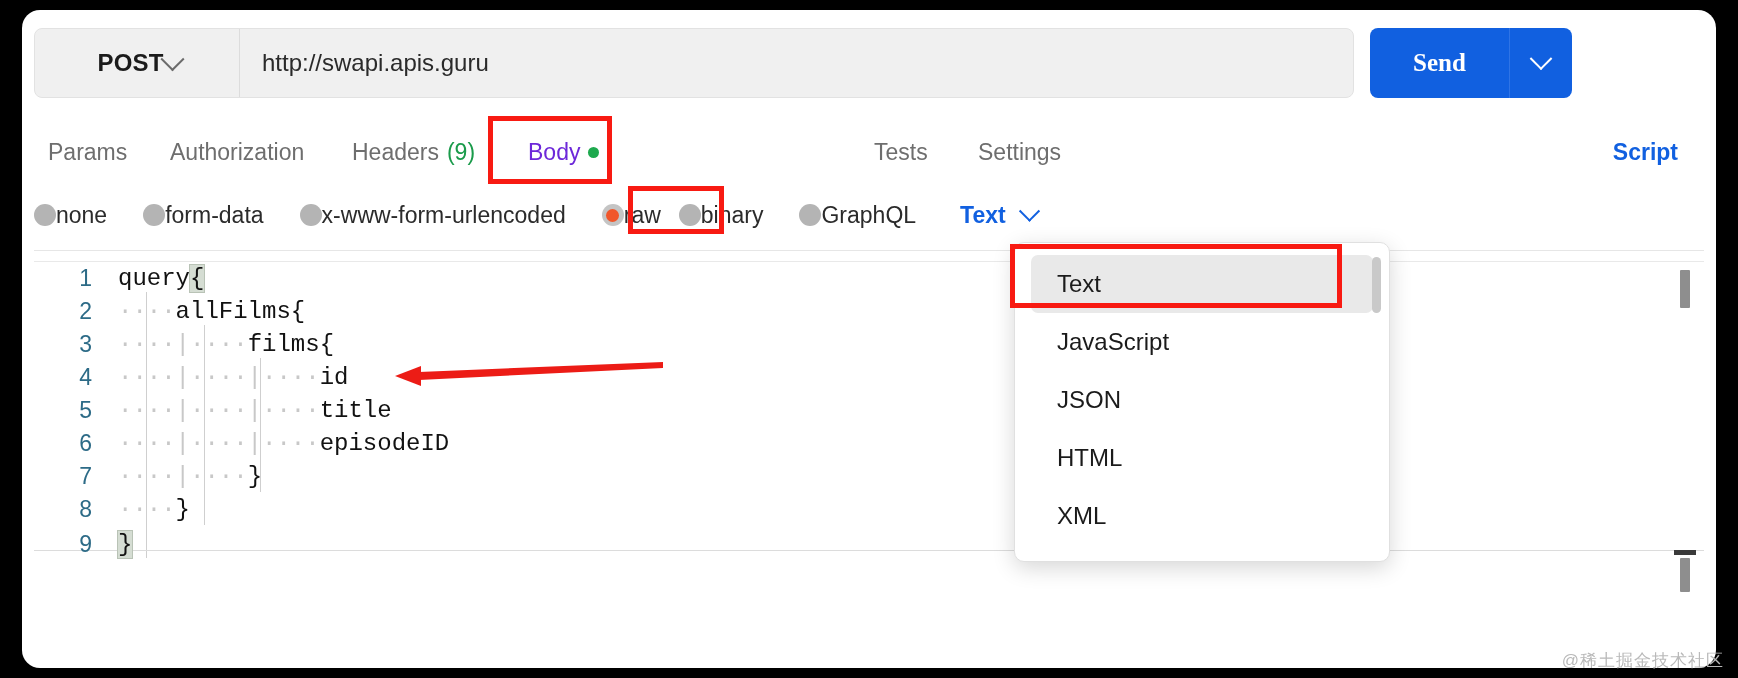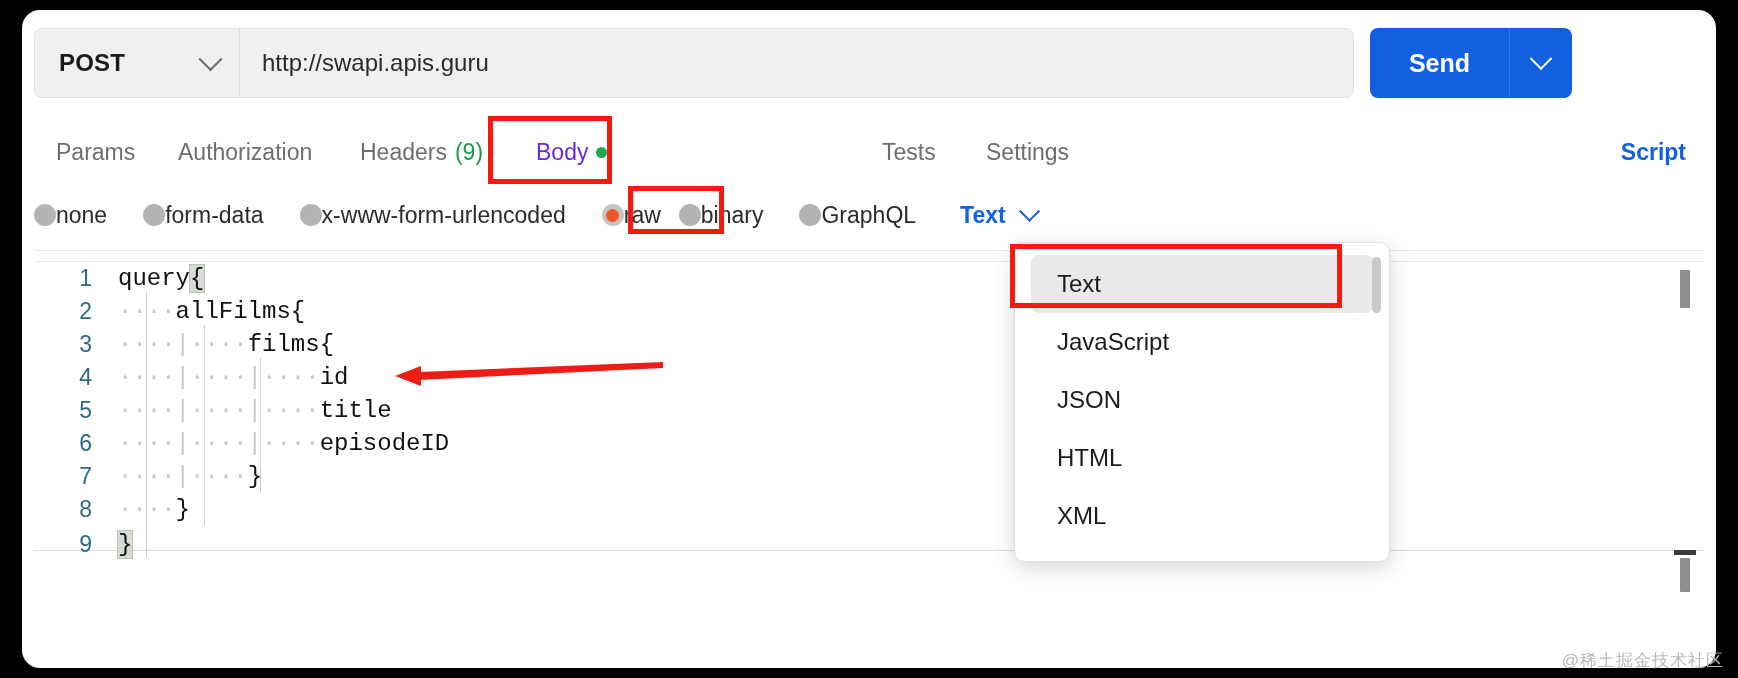--- a/index.html
+++ b/index.html
@@ -38,21 +38,21 @@
     align-items: stretch;
     background: #f0f0f0;
     border: 1px solid #e2e2e2;
     border-radius: 8px;
     box-sizing: border-box;
   }
   #method-select {
     width: 205px;
     display: flex;
     align-items: center;
-    justify-content: space-between;
+    justify-content: center;
     padding: 0 20px 0 24px;
     box-sizing: border-box;
     border-right: 1px solid #dcdcdc;
     cursor: pointer;
   }
   #method-label {
     font-size: 24px;
     font-weight: bold;
     color: #1b1b1b;
     letter-spacing: .2px;
@@ -94,41 +94,41 @@
     flex: 1;
     background: #1160e0;
     color: #fff;
     font-size: 25px;
     font-weight: bold;
     display: flex;
     align-items: center;
     justify-content: center;
     cursor: pointer;
     border: none;
-    font-family: Liberation Sans, sans-serif;
+    font-family: Liberation Serif, serif;
   }
   #send-caret {
     width: 62px;
     background: #1160e0;
     border-left: 1px solid #2f74e6;
     display: flex;
     align-items: center;
     justify-content: center;
     cursor: pointer;
   }
   #send-caret .chev {
     border-color: #ffffff;
     width: 14px;
     height: 14px;
   }
 
   
   #tab-row {
     position: absolute;
-    left: 12px;
+    left: 4px;
     top: 112px;
     width: 1660px;
     height: 60px;
   }
   .tab {
     position: absolute;
     top: 0;
     height: 60px;
     display: flex;
     align-items: center;

